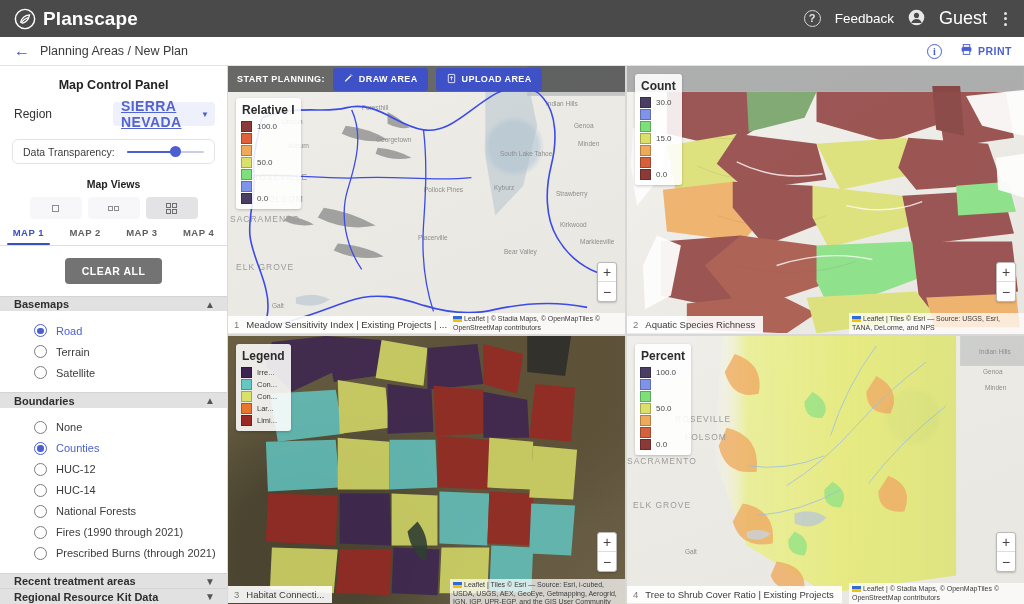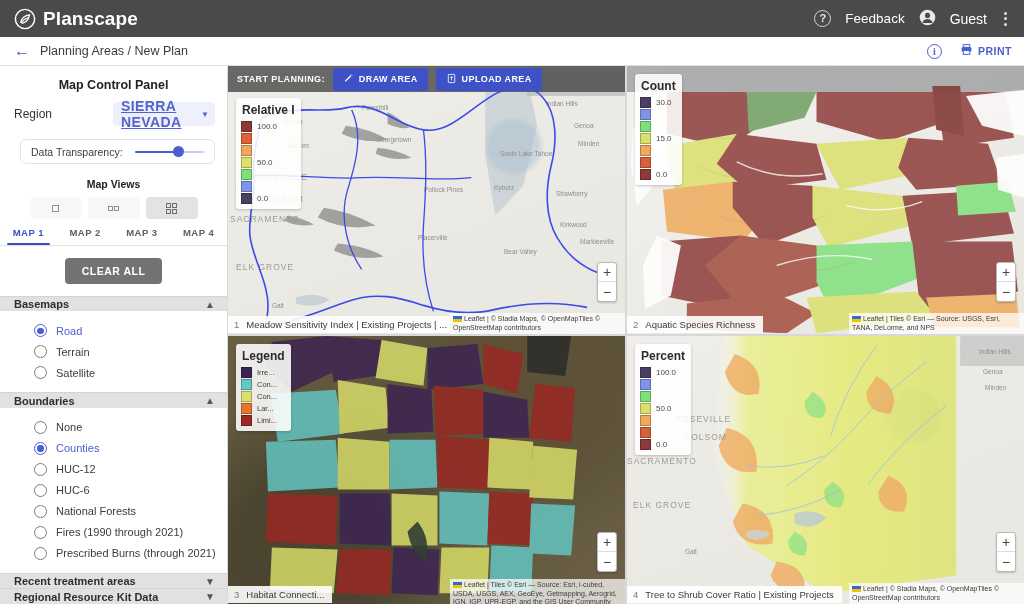--- a/index.html
+++ b/index.html
@@ -28,21 +28,21 @@
   }
   .topbar-spacer { flex: 1; }
   .topbar-right { display:flex; align-items:center; gap: 14px; font-size: 13px; }
   .ic-round {
     width: 17px; height: 17px; border: 1.4px solid #d6d6d6; border-radius: 50%;
     display:flex; align-items:center; justify-content:center;
     font-size: 11px; line-height: 1; color:#e4e4e4; font-weight:700;
   }
   .feedback-link { color:#fff; font-size:13.5px; }
   .avatar-ic { width:17px; height:17px; }
-  .guest-label { color:#fff; font-size:14px; }
+  .guest-label { color:#fff; font-size:18px; }
   .kebab { display:flex; flex-direction:column; gap:2.5px; padding: 2px 3px; }
   .kebab i { width:3px; height:3px; border-radius:50%; background:#e4e4e4; display:block; }
 
   
   .crumbbar {
     height: 29px;
     background:#fff;
     border-bottom: 1px solid #e3e3e3;
     display:flex; align-items:center;
     padding: 0 12px 0 14px;
@@ -78,21 +78,21 @@
   .region-select {
     margin-left:auto;
     width: 102px; height: 24px;
     background:#eef0fb; border-radius:4px;
     display:flex; align-items:center; padding: 0 6px 0 8px;
   }
   .region-value { font-size:14px; color:#5464cf; letter-spacing:.4px; font-weight:600;text-decoration:underline; }
   .caret { margin-left:auto; color:#4b5fd1; font-size:8px; }
 
   .transparency-card {
-    margin: 13px 12px 0 20px;
+    margin: 13px 12px 0 12px;
     border:1px solid #e4e4e4; border-radius:6px;
     height: 44px;
     display:flex; align-items:center; justify-content:flex-start; gap:12px;
     padding: 0 10px;
   }
   .transparency-label { font-size:10.5px; color:#3c3c3c; white-space:nowrap; }
   .slider { position:relative; width:96px; height:14px; display:flex; align-items:center; }
   .slider-track { position:absolute; left:0; right:0; height:2px; background:#c9cde8; border-radius:2px; }
   .slider-fill { position:absolute; left:0; width:62%; height:2px; background:#4b5fd1; border-radius:2px; }
   .slider-thumb {
@@ -381,21 +381,21 @@
       <div class="radio-row sel">
         <span class="radio sel"></span>
         <span class="radio-label">Counties</span>
       </div>
       <div class="radio-row">
         <span class="radio"></span>
         <span class="radio-label">HUC-12</span>
       </div>
       <div class="radio-row">
         <span class="radio"></span>
-        <span class="radio-label">HUC-6</span>
+        <span class="radio-label">HUC-14</span>
       </div>
       <div class="radio-row">
         <span class="radio"></span>
         <span class="radio-label">National Forests</span>
       </div>
       <div class="radio-row">
         <span class="radio"></span>
         <span class="radio-label">Fires (1990 through 2021)</span>
       </div>
       <div class="radio-row">

